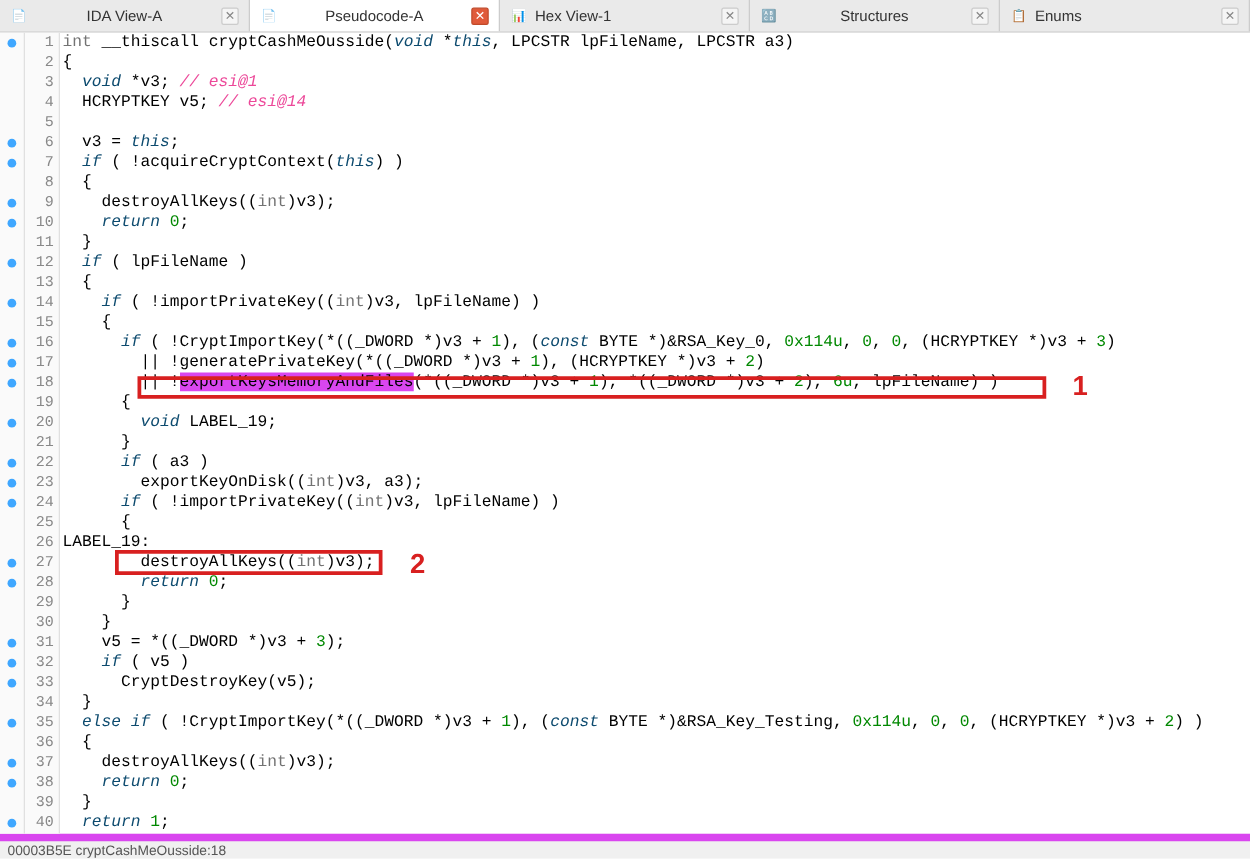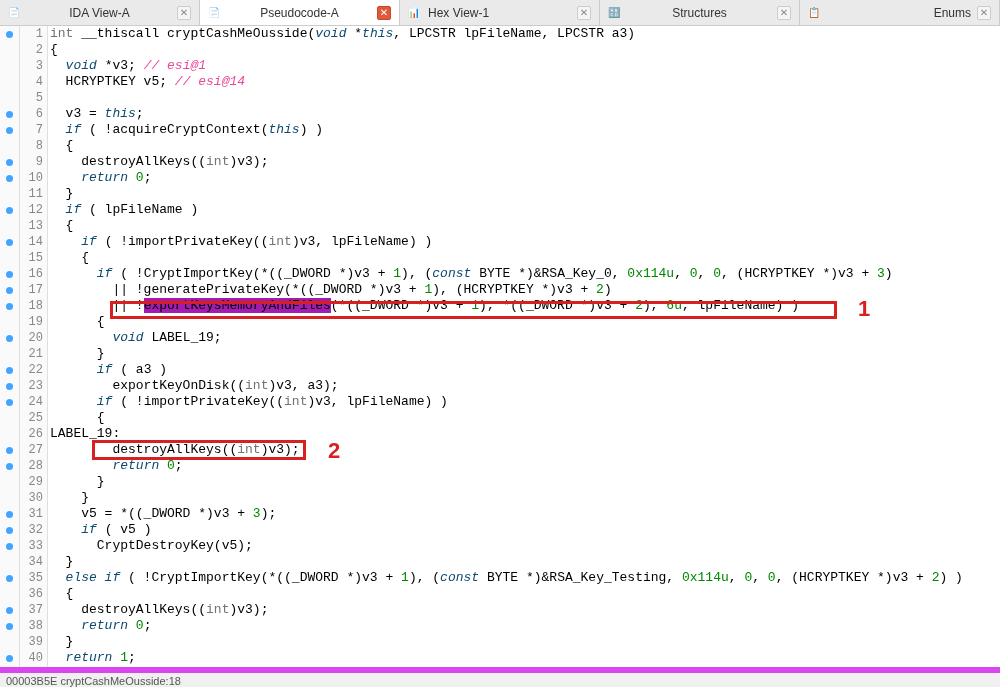--- a/index.html
+++ b/index.html
@@ -84,21 +84,21 @@
 .code pre {
   font-family: Consolas, "Courier New", monospace;
   font-size: 13px;
   line-height: 16px;
   white-space: pre;
 }
 .kw { color: #0c4a6e; font-style: italic; }
 .ty { color: #737373; }
 .num { color: #008800; }
 .cmt { color: #ec4899; font-style: italic; }
-.hl { background: #a21caf; color:#000; }
+.hl { background: #d946ef; color:#000; }
 
 .redbox {
   position: absolute;
   border: 3px solid #d82020;
   pointer-events: none;
 }
 .redlabel {
   position: absolute;
   color: #d82020;
   font-size: 22px;
@@ -135,21 +135,21 @@
       <span style="flex:1;">Hex View-1</span>
       <span class="close">✕</span>
     </div>
     <div class="tab" style="flex: 1 1 0%;">
       <span class="icon-box">🔠</span>
       <span style="flex:1;text-align:center">Structures</span>
       <span class="close">✕</span>
     </div>
     <div class="tab" style="flex: 1 1 0%;">
       <span class="icon-box">📋</span>
-      <span style="flex:1;text-align:right">Enums</span>
+      <span style="flex:1;text-align:left">Enums</span>
       <span class="close">✕</span>
     </div>
   </div>
 
 <div class="editor">
   <div class="bpcol" id="bpcol">
       <div class="dot">
         <span></span>
       </div>
       <div class="dot"></div>

